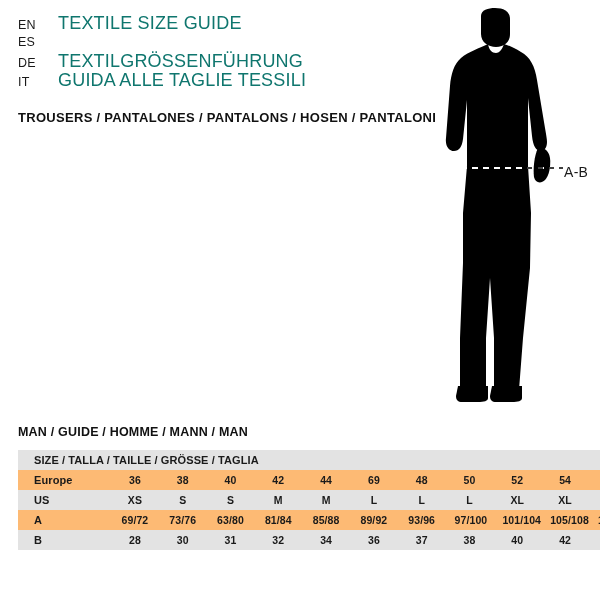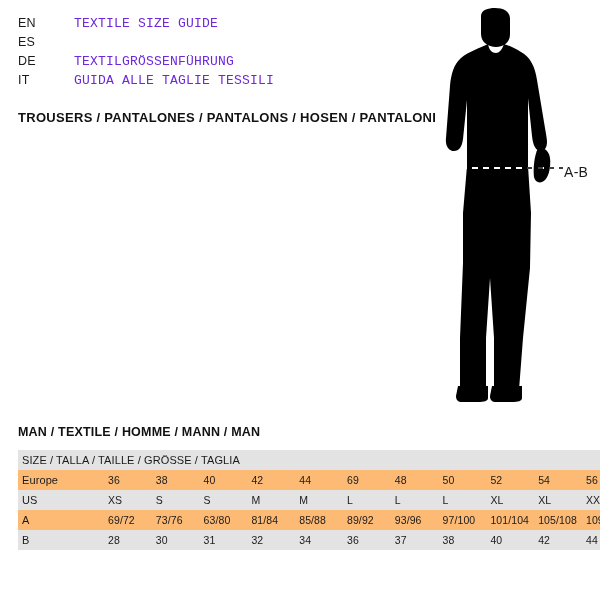--- a/index.html
+++ b/index.html
@@ -28,33 +28,31 @@
     position: absolute;
     left: 18px;
     top: 14px;
     width: 400px;
   }
   .lang-row {
     display: flex;
     align-items: baseline;
     height: 19px;
     line-height: 19px;
-    gap: 16px;
   }
   .lang-code {
     width: 40px;
     font-size: 12.5px;
     letter-spacing: 0.2px;
     color: #1a1a1a;
   }
   .lang-text {
-    font-size: 13px;
+    font-size: 18px;
     letter-spacing: 0.2px;
-    color: #6d28d9;
-    font-family: Liberation Mono, monospace;
+    color: #0f766e;
   }
 
   
   .section-title {
     position: absolute;
     left: 18px;
     top: 110px;
     font-size: 13px;
     font-weight: bold;
     letter-spacing: 0.3px;
@@ -98,40 +96,41 @@
     top: 450px;
     width: 564px;
     border-collapse: collapse;
     table-layout: fixed;
     font-size: 11px;
   }
   .size-table col.c-label { width: 86px; }
   .size-table col.c-data  { width: 47.8px; }
 
   .size-table th, .size-table td {
-    padding: 2px 2px 2px 4px;
+    padding: 2px 2px 2px 16px;
     text-align: left;
-    font-weight: normal;
+    font-weight: bold;
     color: #1a1a1a;
     white-space: nowrap;
     height: 16px;
     vertical-align: middle;
     letter-spacing: 0.1px;
     font-size: 11px;
   }
   .size-table tr.shaded td,
   .size-table tr.shaded th {
     background: #e3e3e3;
   }
   .size-table tr.plain td,
   .size-table tr.plain th {
     background: #fdba74;
   }
   .size-table td.num {
     font-size: 10.5px;
+    text-align: center;
   }
 
   
   .footnotes {
     position: absolute;
     left: 18px;
     top: 556px;
     width: 500px;
   }
   .footnote {
@@ -214,21 +213,21 @@
 
       <path fill="#000000" d="M40,378 L70,378 L70,390 C70,393 66,394 60,394 L44,394 C40,394 38,392 38,388 Z"></path>
       <path fill="#000000" d="M74,378 L104,378 L104,390 C104,393 100,394 94,394 L78,394 C74,394 72,392 72,388 Z"></path>
 
       <line x1="32" y1="160" x2="145" y2="160" stroke="#ffffff" stroke-width="2" stroke-dasharray="6,5"></line>
       <line x1="108" y1="160" x2="145" y2="160" stroke="#000000" stroke-width="1.4" stroke-dasharray="6,5"></line>
     </svg>
     <span class="ab-label">A-B</span>
   </div>
 
-  <div class="table-title">MAN / TEXTILE / HOMME / MANN / MAN</div>
+  <div class="table-title">MAN / GUIDE / HOMME / MANN / MAN</div>
 
   <table class="size-table">
     <colgroup>
       <col class="c-label">
       <col class="c-data">
         <col class="c-data">
         <col class="c-data">
         <col class="c-data">
       <col class="c-data">
         <col class="c-data">

